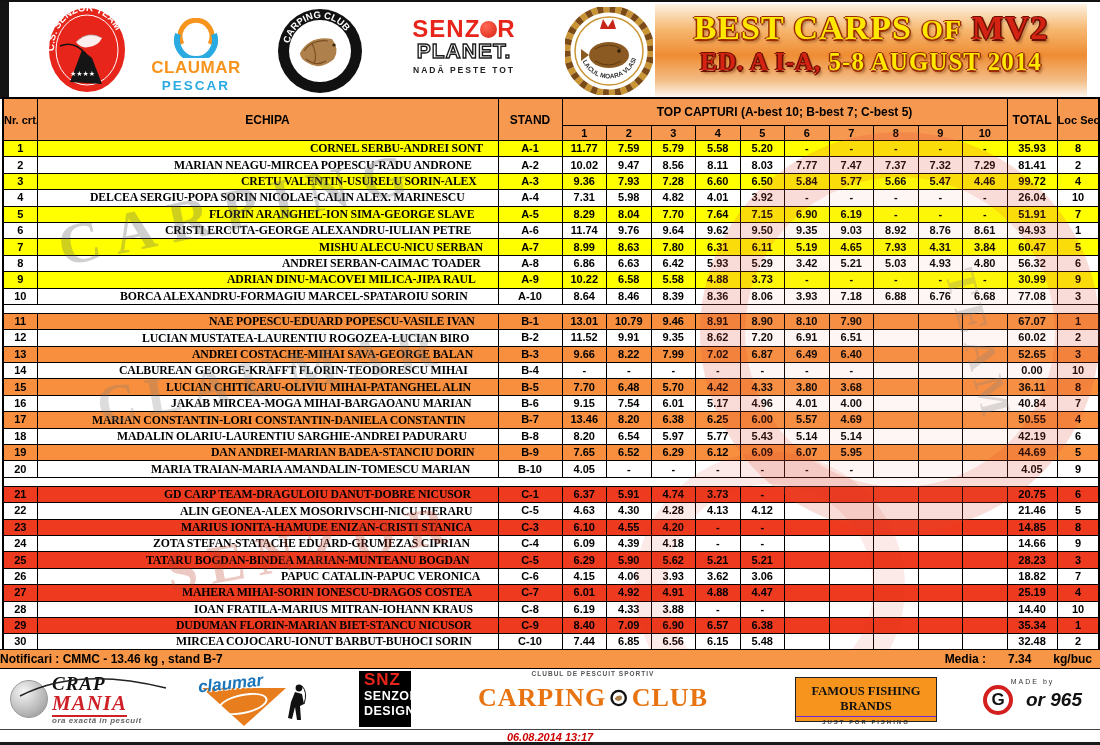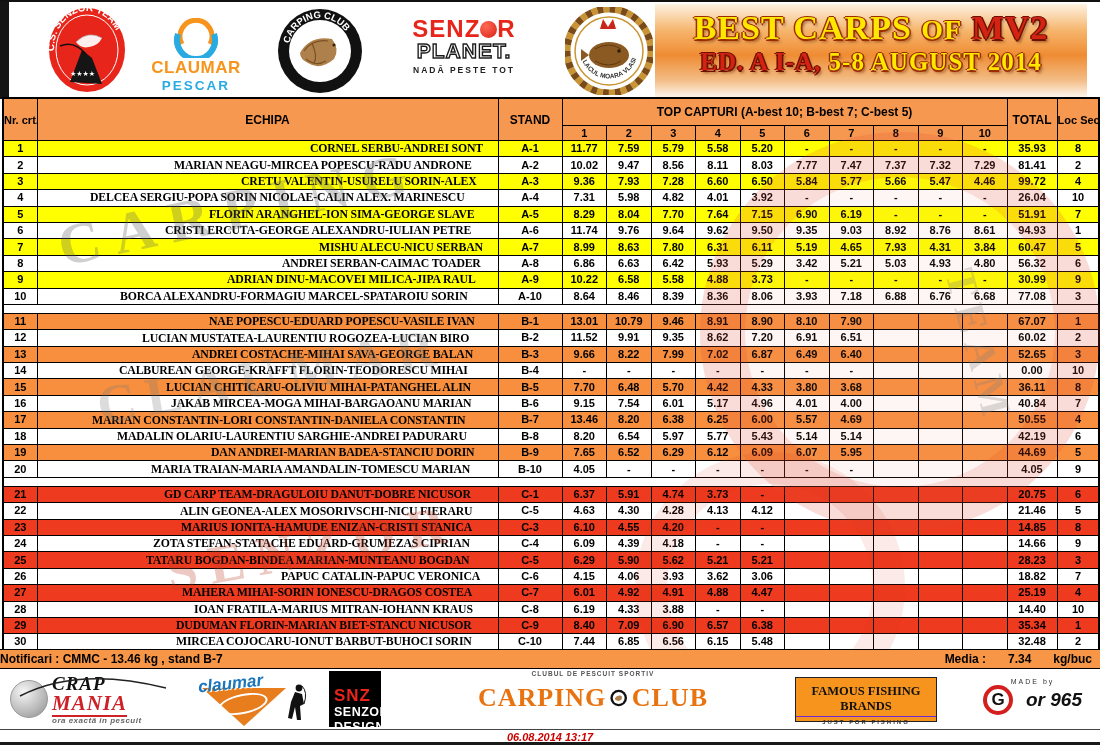--- a/index.html
+++ b/index.html
@@ -73,21 +73,21 @@
   .cm-rod{position:absolute;left:8px;top:-2px;width:150px;height:26px;}
   .cm-text{margin-left:42px;line-height:1;}
   .cm-crap{font-family:"Liberation Serif",serif;font-weight:bold;font-style:italic;font-size:19px;color:#111;letter-spacing:1px;}
   .cm-mania{font-family:"Liberation Serif",serif;font-weight:bold;font-style:italic;font-size:21px;color:#CE2027;letter-spacing:1px;border-bottom:2px solid #CE2027;}
   .cm-tag{font-size:8px;font-weight:bold;color:#666;font-style:italic;margin-top:3px;letter-spacing:.5px;}
   .ct{left:188px;top:2px;width:120px;height:56px;}
   .ct-tri{position:absolute;left:14px;top:16px;width:0;height:0;border-left:42px solid transparent;border-right:42px solid transparent;border-top:38px solid #E87D1E;}
   .ct-fish{position:absolute;left:30px;top:22px;width:46px;height:16px;border:2px solid #fff;border-radius:50%;transform:rotate(-12deg);}
   .ct-text{position:absolute;left:10px;top:2px;font-weight:bold;font-style:italic;font-size:17px;color:#1B75BB;transform:rotate(-6deg);text-shadow:1px 1px 0 #fff;}
   .ct-man{position:absolute;right:0;top:10px;}
-  .snz{left:329px;top:1px;width:52px;height:56px;background:#000;color:#fff;padding:16px 5px;box-sizing:border-box;line-height:1;}
+  .snz{left:359px;top:1px;width:52px;height:56px;background:#000;color:#fff;padding:0 5px;box-sizing:border-box;line-height:1;}
   .snz-1{color:#E8251B;font-weight:bold;font-size:17px;letter-spacing:1px;}
   .snz-2,.snz-3{font-size:12.5px;font-weight:bold;letter-spacing:.5px;margin-top:2px;}
   .ccf{left:478px;top:0;width:230px;text-align:center;}
   .ccf-top{font-size:6.5px;color:#555;font-weight:bold;letter-spacing:1px;}
   .ccf-row{display:flex;align-items:center;justify-content:center;gap:4px;}
   .ccf-word{font-family:"Liberation Serif",serif;font-weight:bold;font-size:26px;color:#E87311;letter-spacing:1px;}
   .ffb{left:795px;top:7px;width:142px;height:45px;background:#F7941D;border:1px solid #222;text-align:center;box-sizing:border-box;padding-top:6px;}
   .ffb-1{font-family:"Liberation Serif",serif;font-weight:bold;font-size:12.5px;color:#111;border-bottom:1px solid #6d28d9;display:inline-block;padding-bottom:2px;}
   .ffb-2{font-size:6px;font-weight:bold;color:#333;letter-spacing:2px;margin-top:2px;}
   .gor{left:975px;top:8px;width:115px;text-align:center;}

